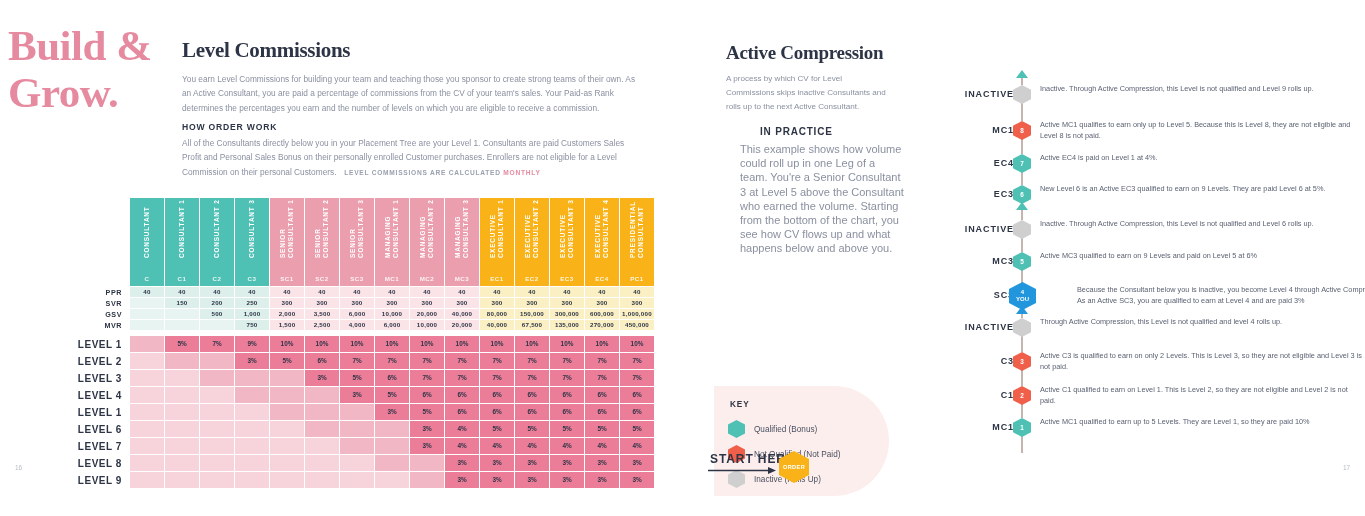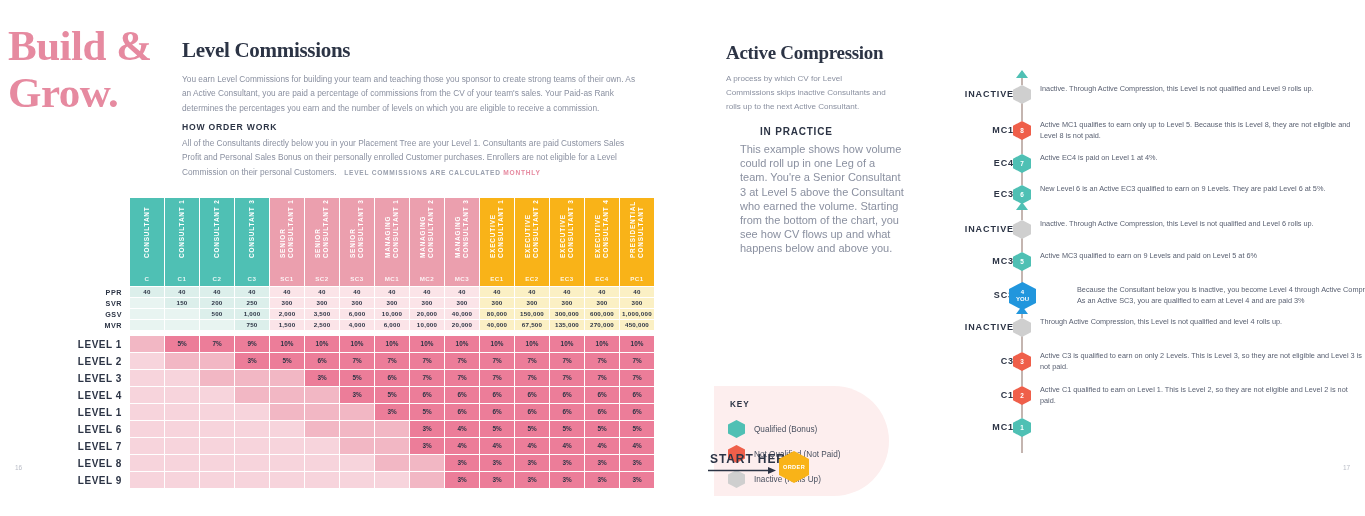--- a/index.html
+++ b/index.html
@@ -635,20 +635,21 @@
         <div class="rung-hex" style="background: rgb(239, 95, 74);">
           <span>2</span>
         </div>
         <div class="rung-text">Active C1 qualified to earn on Level 1. This is Level 2, so they are not eligible and Level 2 is not paid.</div>
       </div>
       <div class="rung" style="top: 417px;">
         <div class="rung-rank">MC1</div>
         <div class="rung-hex" style="background: rgb(79, 192, 180);">
           <span>1</span>
         </div>
+        <div class="rung-text">Active MC1 qualified to earn up to 5 Levels. They are Level 1, so they are paid 10%</div>
       </div>
     </div>
 
   <div id="start-here">START HERE</div>
   <svg id="start-arrow" viewBox="0 0 68 7">
     <line x1="0" y1="3.5" x2="60" y2="3.5" stroke="#2c3445" stroke-width="1.4"></line>
     <polygon points="60,0 68,3.5 60,7" fill="#2c3445"></polygon>
   </svg>
   <div id="order-hex">ORDER</div>
 </div>

